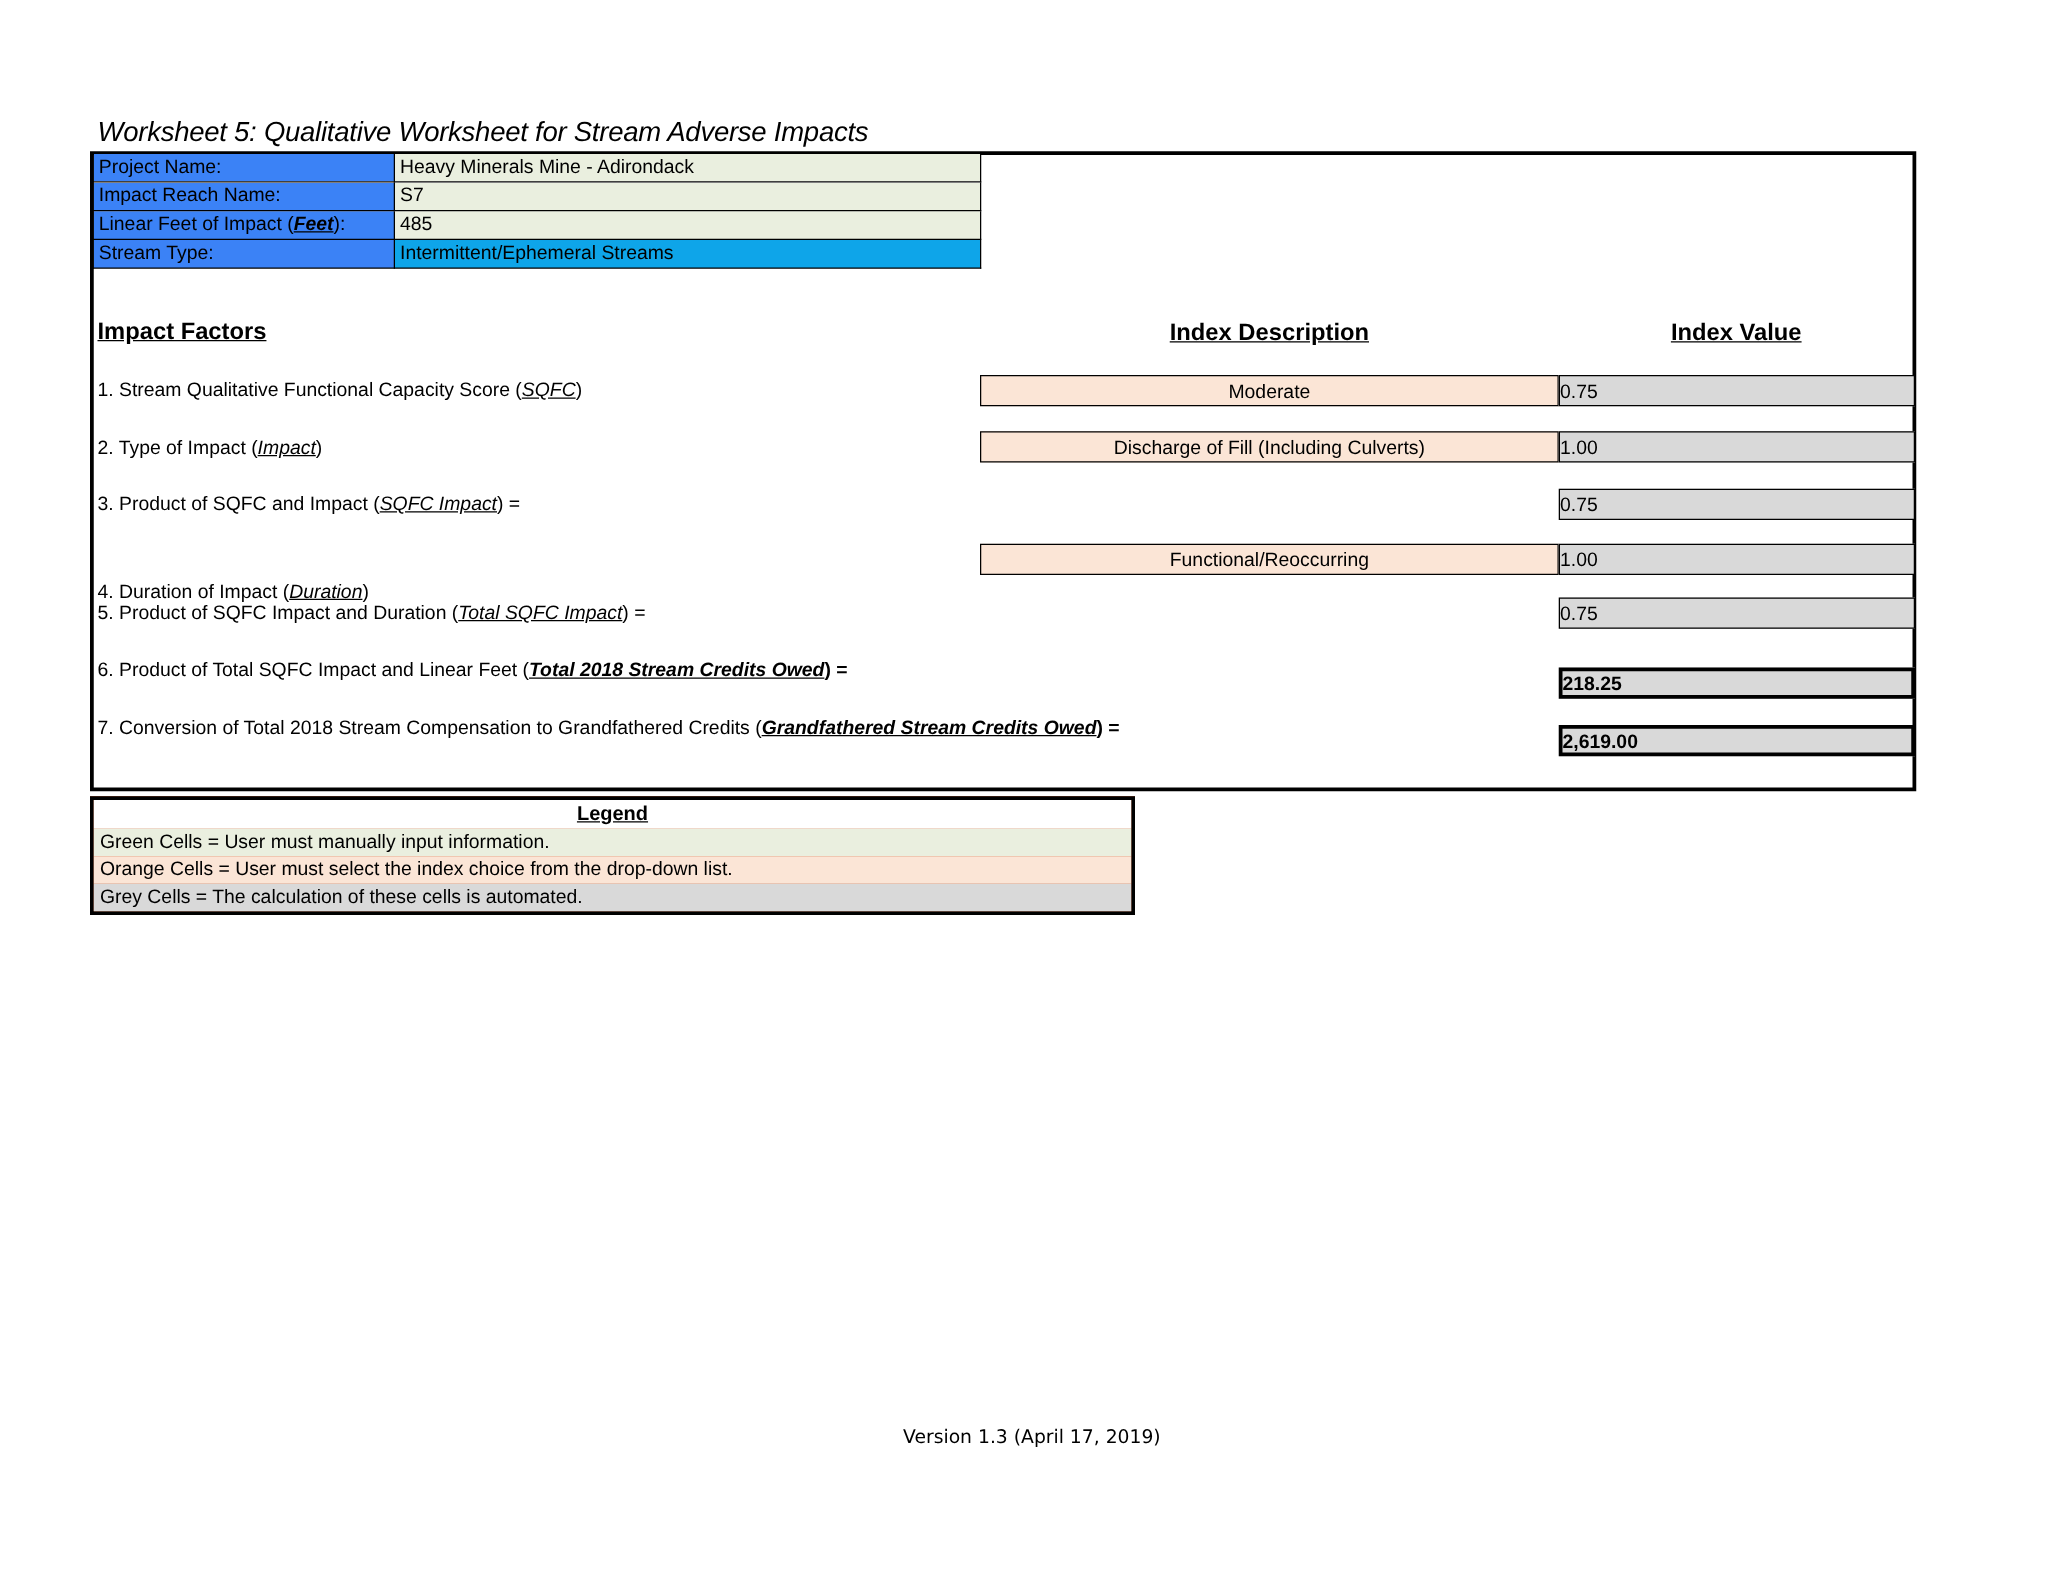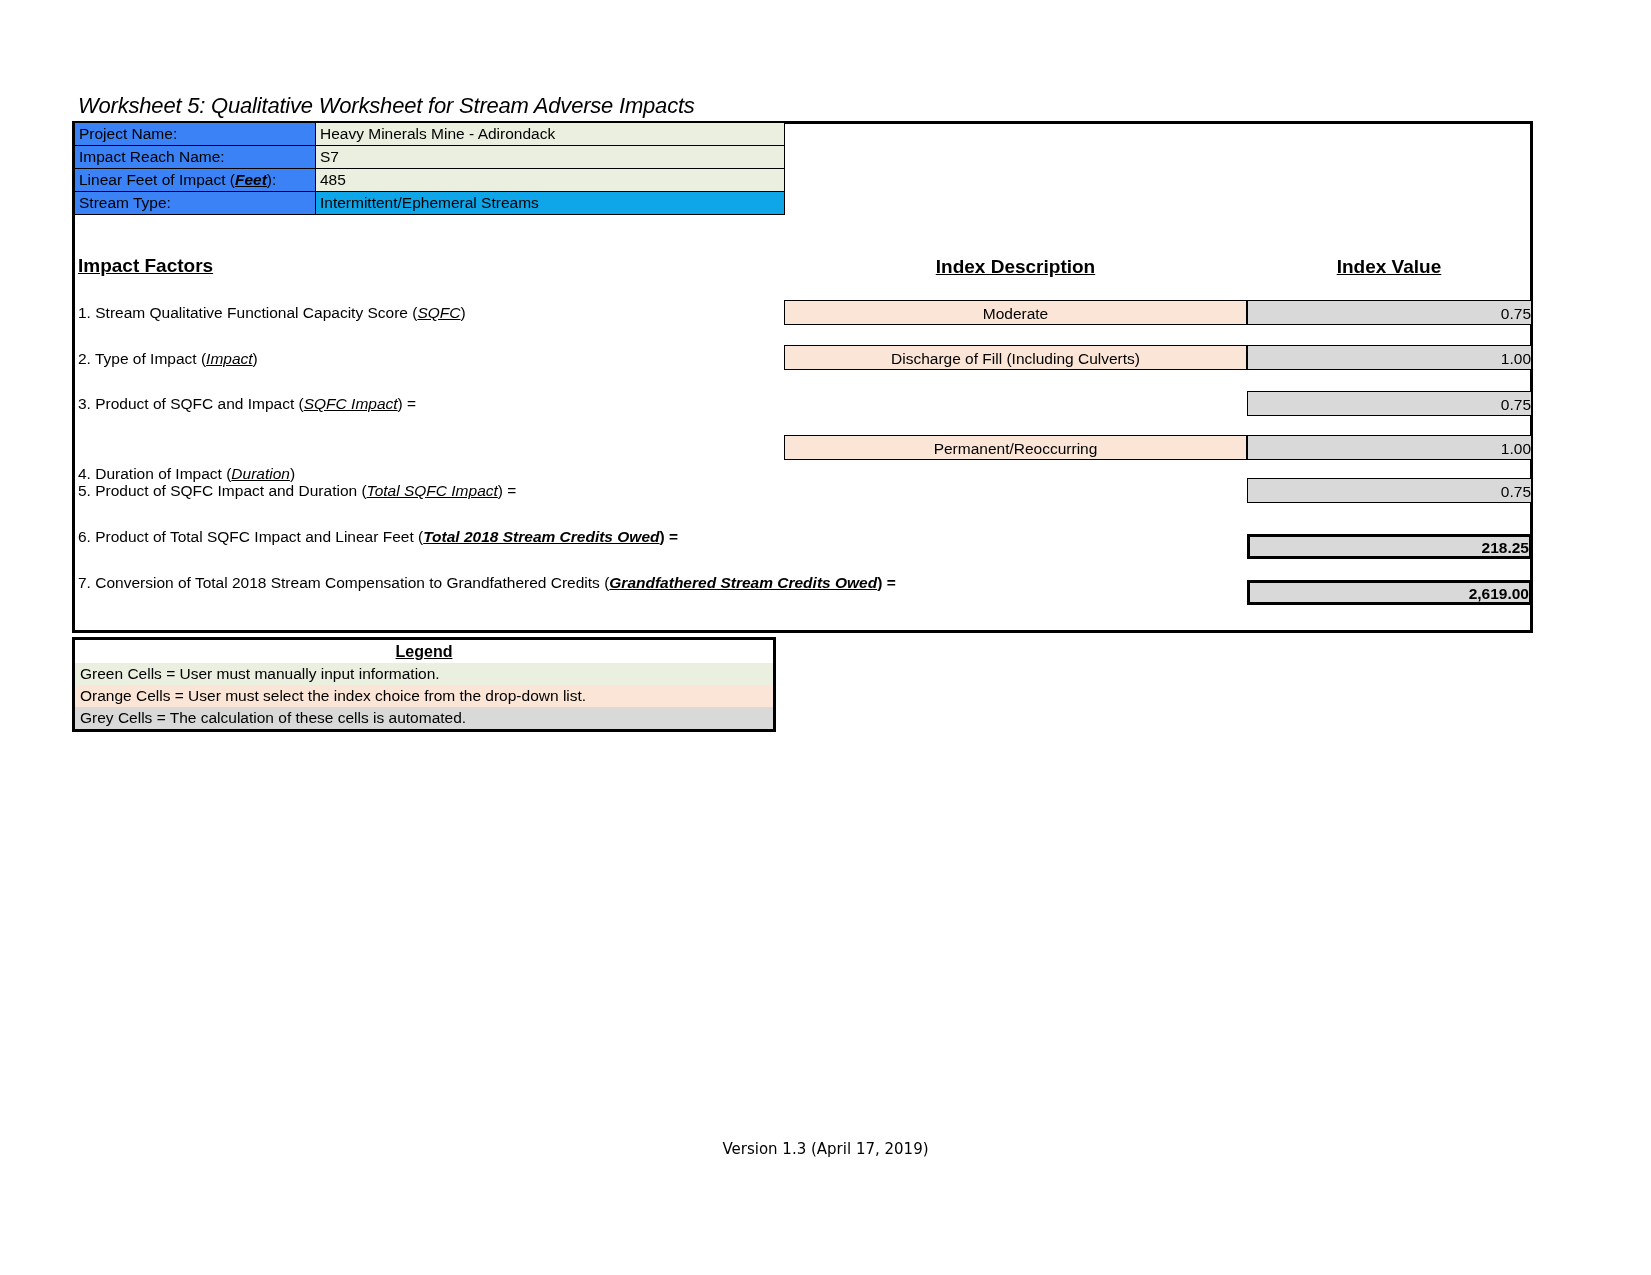--- a/index.html
+++ b/index.html
@@ -120,38 +120,38 @@
   }
   .value-cell {
     position: absolute;
     left: 1247px;
     width: 285px;
     height: 25px;
     line-height: 25px;
     background: #d9d9d9;
     border: 1.5px solid #000000;
     box-sizing: border-box;
-    text-align: right;
+    text-align: left;
     font-size: 15.5px;
     white-space: nowrap;
     overflow: hidden;
   }
   .value-cell.total {
     border: 3px solid #000000;
     font-weight: bold;
     line-height: 22px;
     margin-top: 10px;
   }
 
   
   .legend-box {
     position: absolute;
     left: 72px;
     top: 637px;
-    width: 704px;
+    width: 836px;
     border: 3px solid #000000;
     box-sizing: border-box;
     background: #c2410c;
   }
   .legend-title {
     font-size: 16px;
     font-weight: bold;
     text-decoration: underline;
     text-align: center;
     height: 23px;
@@ -218,21 +218,21 @@
 <div class="value-cell" style="top:300px">0.75</div>
 
 <div class="factor-label" style="top:350px"><span>2. </span><span>Type of Impact (</span><span class="em-iu">Impact</span><span>)</span></div>
 <div class="desc-cell" style="top:345px">Discharge of Fill (Including Culverts)</div>
 <div class="value-cell" style="top:345px">1.00</div>
 
 <div class="factor-label" style="top:395px"><span>3. </span><span>Product of SQFC and Impact (</span><span class="em-iu">SQFC Impact</span><span>) =</span></div>
 <div class="value-cell" style="top:391px">0.75</div>
 
 <div class="factor-label" style="top:465px"><span>4. </span><span>Duration of Impact (</span><span class="em-iu">Duration</span><span>)</span></div>
-<div class="desc-cell" style="top:435px">Permanent/Reoccurring</div>
+<div class="desc-cell" style="top:435px">Functional/Reoccurring</div>
 <div class="value-cell" style="top:435px">1.00</div>
 
 <div class="factor-label" style="top:482px"><span>5. </span><span>Product of SQFC Impact and Duration (</span><span class="em-iu">Total SQFC Impact</span><span>) =</span></div>
 <div class="value-cell" style="top:478px">0.75</div>
 
 <div class="factor-label" style="top:528px"><span>6. </span><span>Product of Total SQFC Impact and Linear Feet (</span><span class="em-biu">Total 2018 Stream Credits Owed</span><span class="paren-b">) =</span></div>
 <div class="value-cell total" style="top:524px">218.25</div>
 
 <div class="factor-label" style="top:574px"><span>7. </span><span>Conversion of Total 2018 Stream Compensation to Grandfathered Credits (</span><span class="em-biu">Grandfathered Stream Credits Owed</span><span class="paren-b">) =</span></div>
 <div class="value-cell total" style="top:570px">2,619.00</div>

